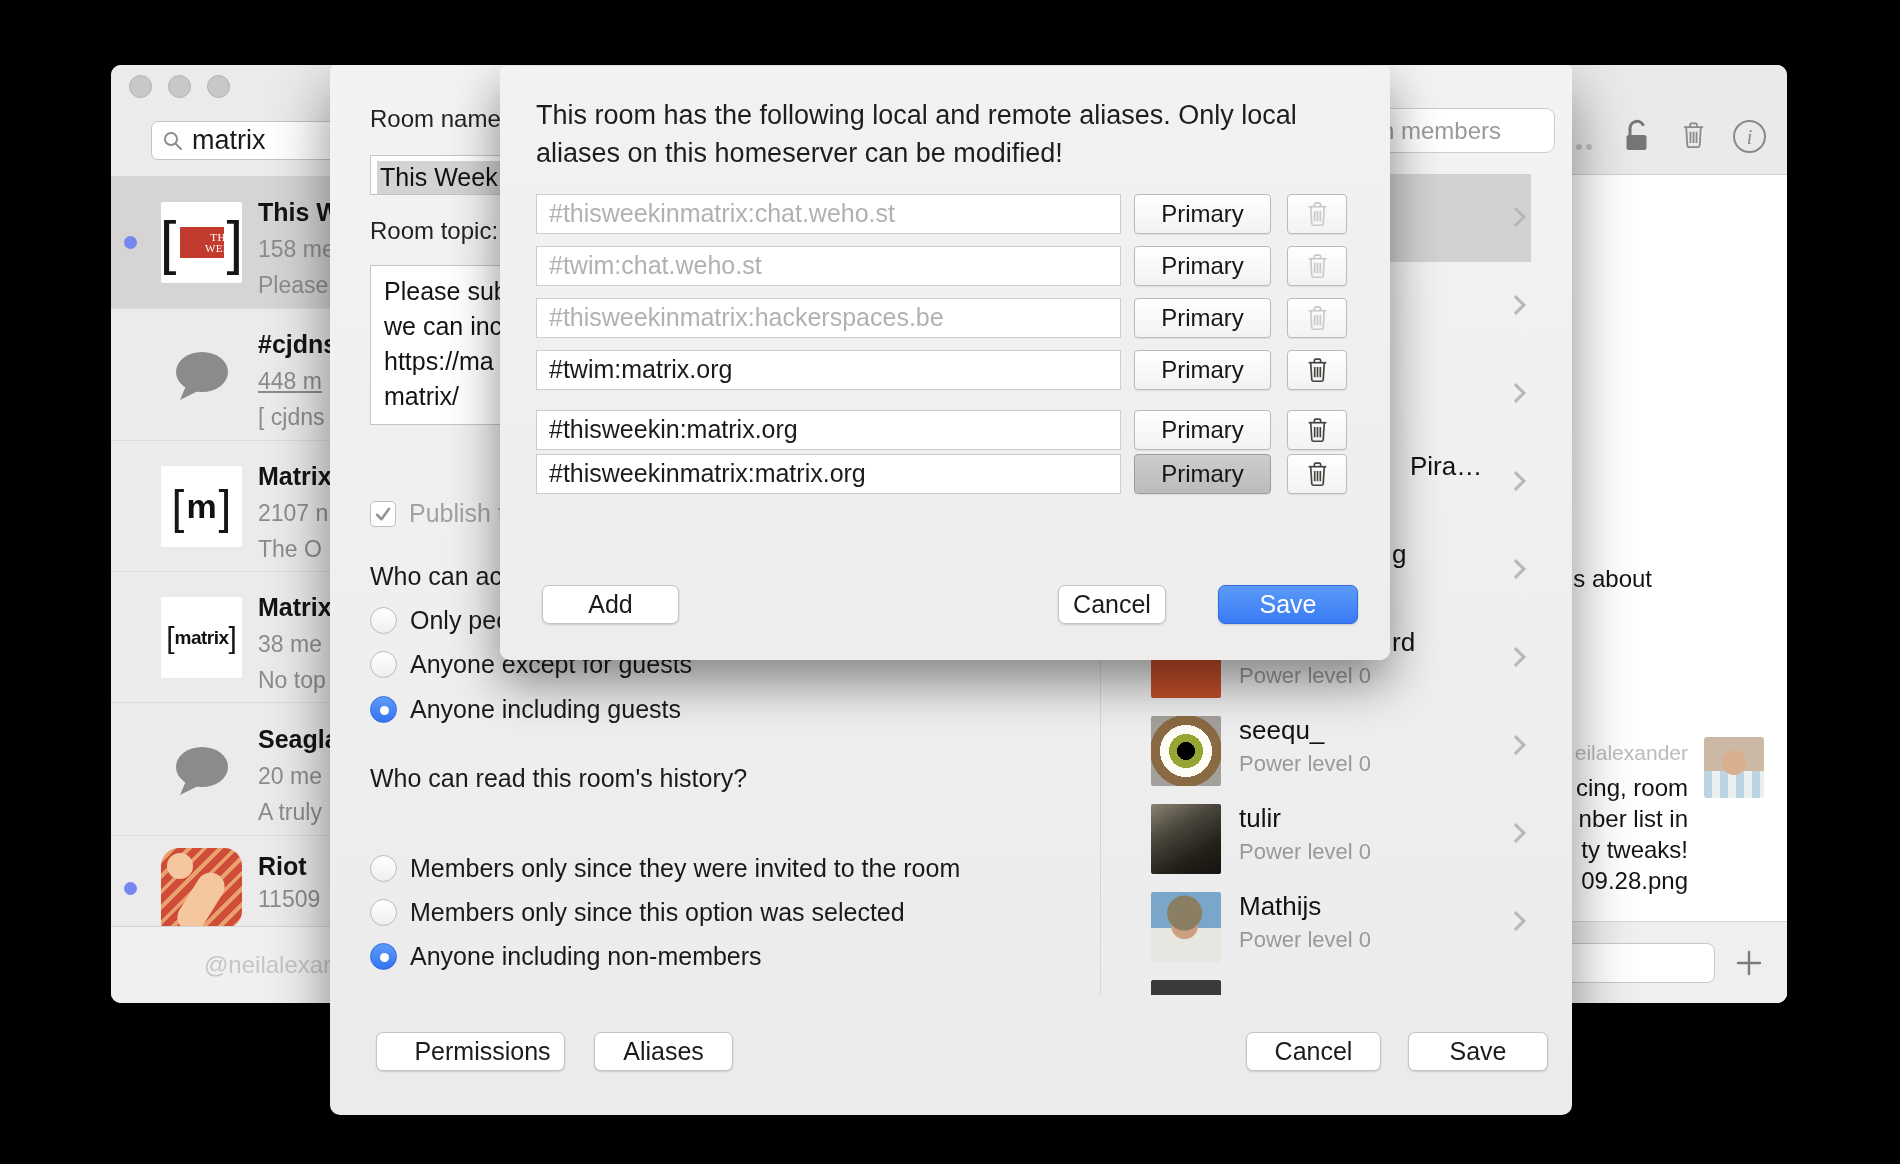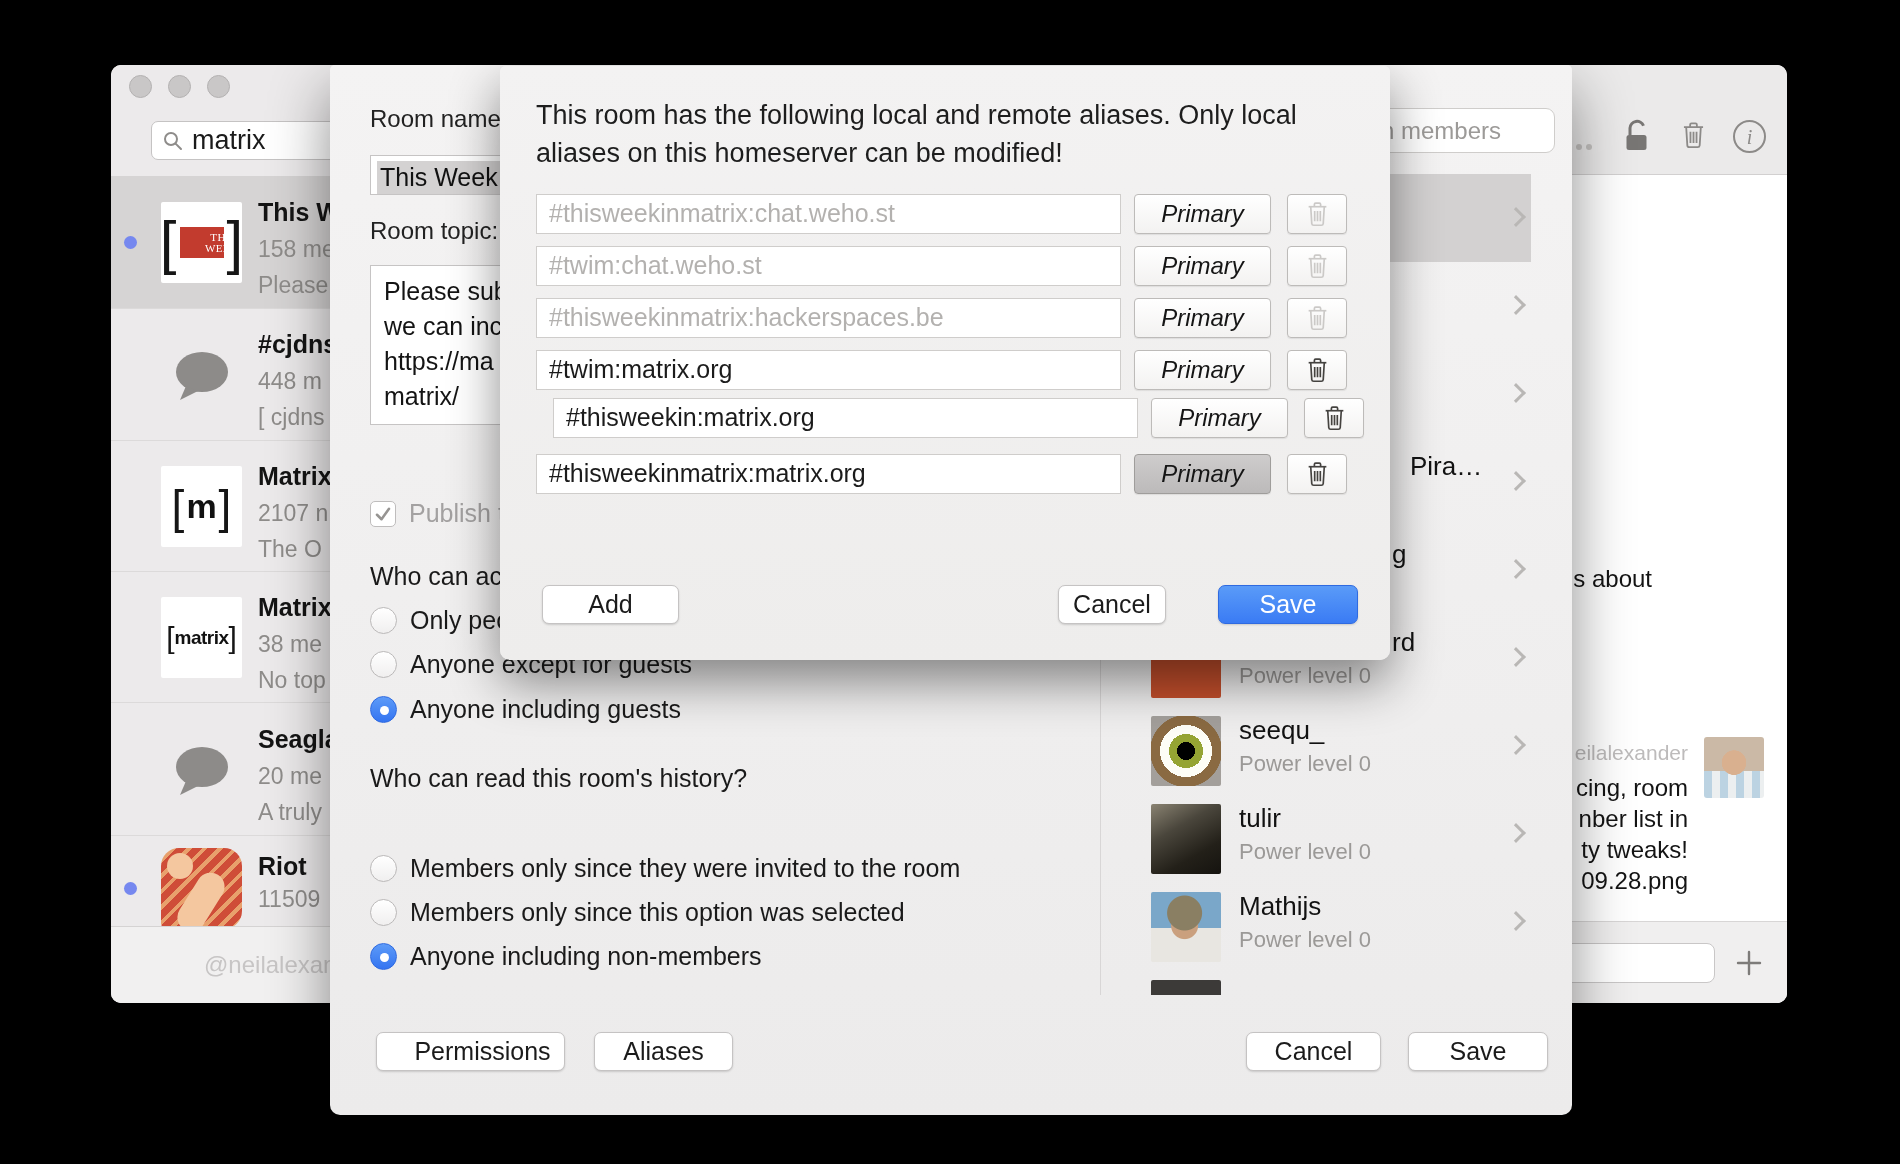--- a/index.html
+++ b/index.html
@@ -138,21 +138,21 @@
     background:linear-gradient(#f3f2f2,#eeedec); border-radius:6px 6px 10px 10px;
     box-shadow:0 22px 50px rgba(0,0,0,.45); z-index:10; }
   .dialog-msg { position:absolute; left:36px; top:30px; width:800px; font-size:27px; line-height:38px; color:#1d1d1d; }
   .alias-row { position:absolute; left:0; width:890px; height:32px; }
   .alias-input { position:absolute; left:36px; width:585px; height:40px; background:#fff;
     border:1.5px solid #cfcdcb; font-size:25px; line-height:37px; padding-left:12px;
     color:#1b1b1b; white-space:nowrap; overflow:hidden; }
   .alias-input.remote { color:#b3b1af; }
   .bezel { position:absolute; height:40px; background:linear-gradient(#ffffff,#f3f2f1);
     border:1.5px solid #bdbbb9; border-radius:4px; display:flex; align-items:center; justify-content:center;
-    box-shadow:0 1px 1px rgba(0,0,0,.08);font-style:italic; }
+    box-shadow:0 1px 1px rgba(0,0,0,.08); }
   .bezel.primary { left:634px; width:137px; font-size:24px; color:#151515; }
   .bezel.primary.active { background:linear-gradient(#cecccc,#bcbaba); border-color:#9f9d9b; }
   .bezel.trashbtn { left:787px; width:60px; }
   .trash-ic { width:25px; height:28px; color:#454340; }
   .trash-ic.disabled { color:#cbc9c7; }
 </style>
 </head>
 <body>
 
 <div class="stage">
@@ -190,21 +190,21 @@
         </div>
 
         <div class="room-row" style="height:132px;">
           <div class="room-avatar av-bubble" style="top:26px;">
             <svg width="60" height="52" viewBox="0 0 60 52">
               <ellipse cx="30" cy="22" rx="26" ry="20" fill="#8d8b89"></ellipse>
               <path d="M14 36 L8 50 L26 41 Z" fill="#8d8b89"></path>
             </svg>
           </div>
           <div class="room-title" style="top:21px;">#cjdns</div>
-          <div class="room-line" style="top:59px;">448 m</div>
+          <div class="room-line" style="top:59px;text-decoration:underline;">448 m</div>
           <div class="room-line" style="top:95px;">[ cjdns</div>
         </div>
 
         <div class="room-row" style="height:131px;">
           <div class="room-avatar av-white av-m" style="top:25px;">
             <span class="mletter">m</span>
           </div>
           <div class="room-title" style="top:21px;">Matrix</div>
           <div class="room-line" style="top:59px;">2107 n</div>
           <div class="room-line" style="top:95px;">The O</div>
@@ -469,21 +469,21 @@
       <div class="bezel trashbtn">
         <svg class="trash-ic" viewBox="0 0 24 26" fill="none" stroke="currentColor" stroke-width="1.6">
           <path d="M3.5 6 h17"></path>
             <path d="M9 6 V3.8 a1.2 1.2 0 0 1 1.2-1.2 h3.6 a1.2 1.2 0 0 1 1.2 1.2 V6"></path>
           <path d="M5.5 6 l1 16.2 a1.8 1.8 0 0 0 1.8 1.6 h7.4 a1.8 1.8 0 0 0 1.8-1.6 L18.5 6"></path>
           <path d="M9.3 10 v10 M12 10 v10 M14.7 10 v10"></path>
         </svg>
       </div>
     </div>
 
-    <div class="alias-row" style="top:332px;margin-left:17px;">
+    <div class="alias-row" style="top:344px;">
       <div class="alias-input">#thisweekin:matrix.org</div>
       <div class="bezel primary">Primary</div>
       <div class="bezel trashbtn">
         <svg class="trash-ic" viewBox="0 0 24 26" fill="none" stroke="currentColor" stroke-width="1.6">
           <path d="M3.5 6 h17"></path>
             <path d="M9 6 V3.8 a1.2 1.2 0 0 1 1.2-1.2 h3.6 a1.2 1.2 0 0 1 1.2 1.2 V6"></path>
           <path d="M5.5 6 l1 16.2 a1.8 1.8 0 0 0 1.8 1.6 h7.4 a1.8 1.8 0 0 0 1.8-1.6 L18.5 6"></path>
           <path d="M9.3 10 v10 M12 10 v10 M14.7 10 v10"></path>
         </svg>
       </div>

